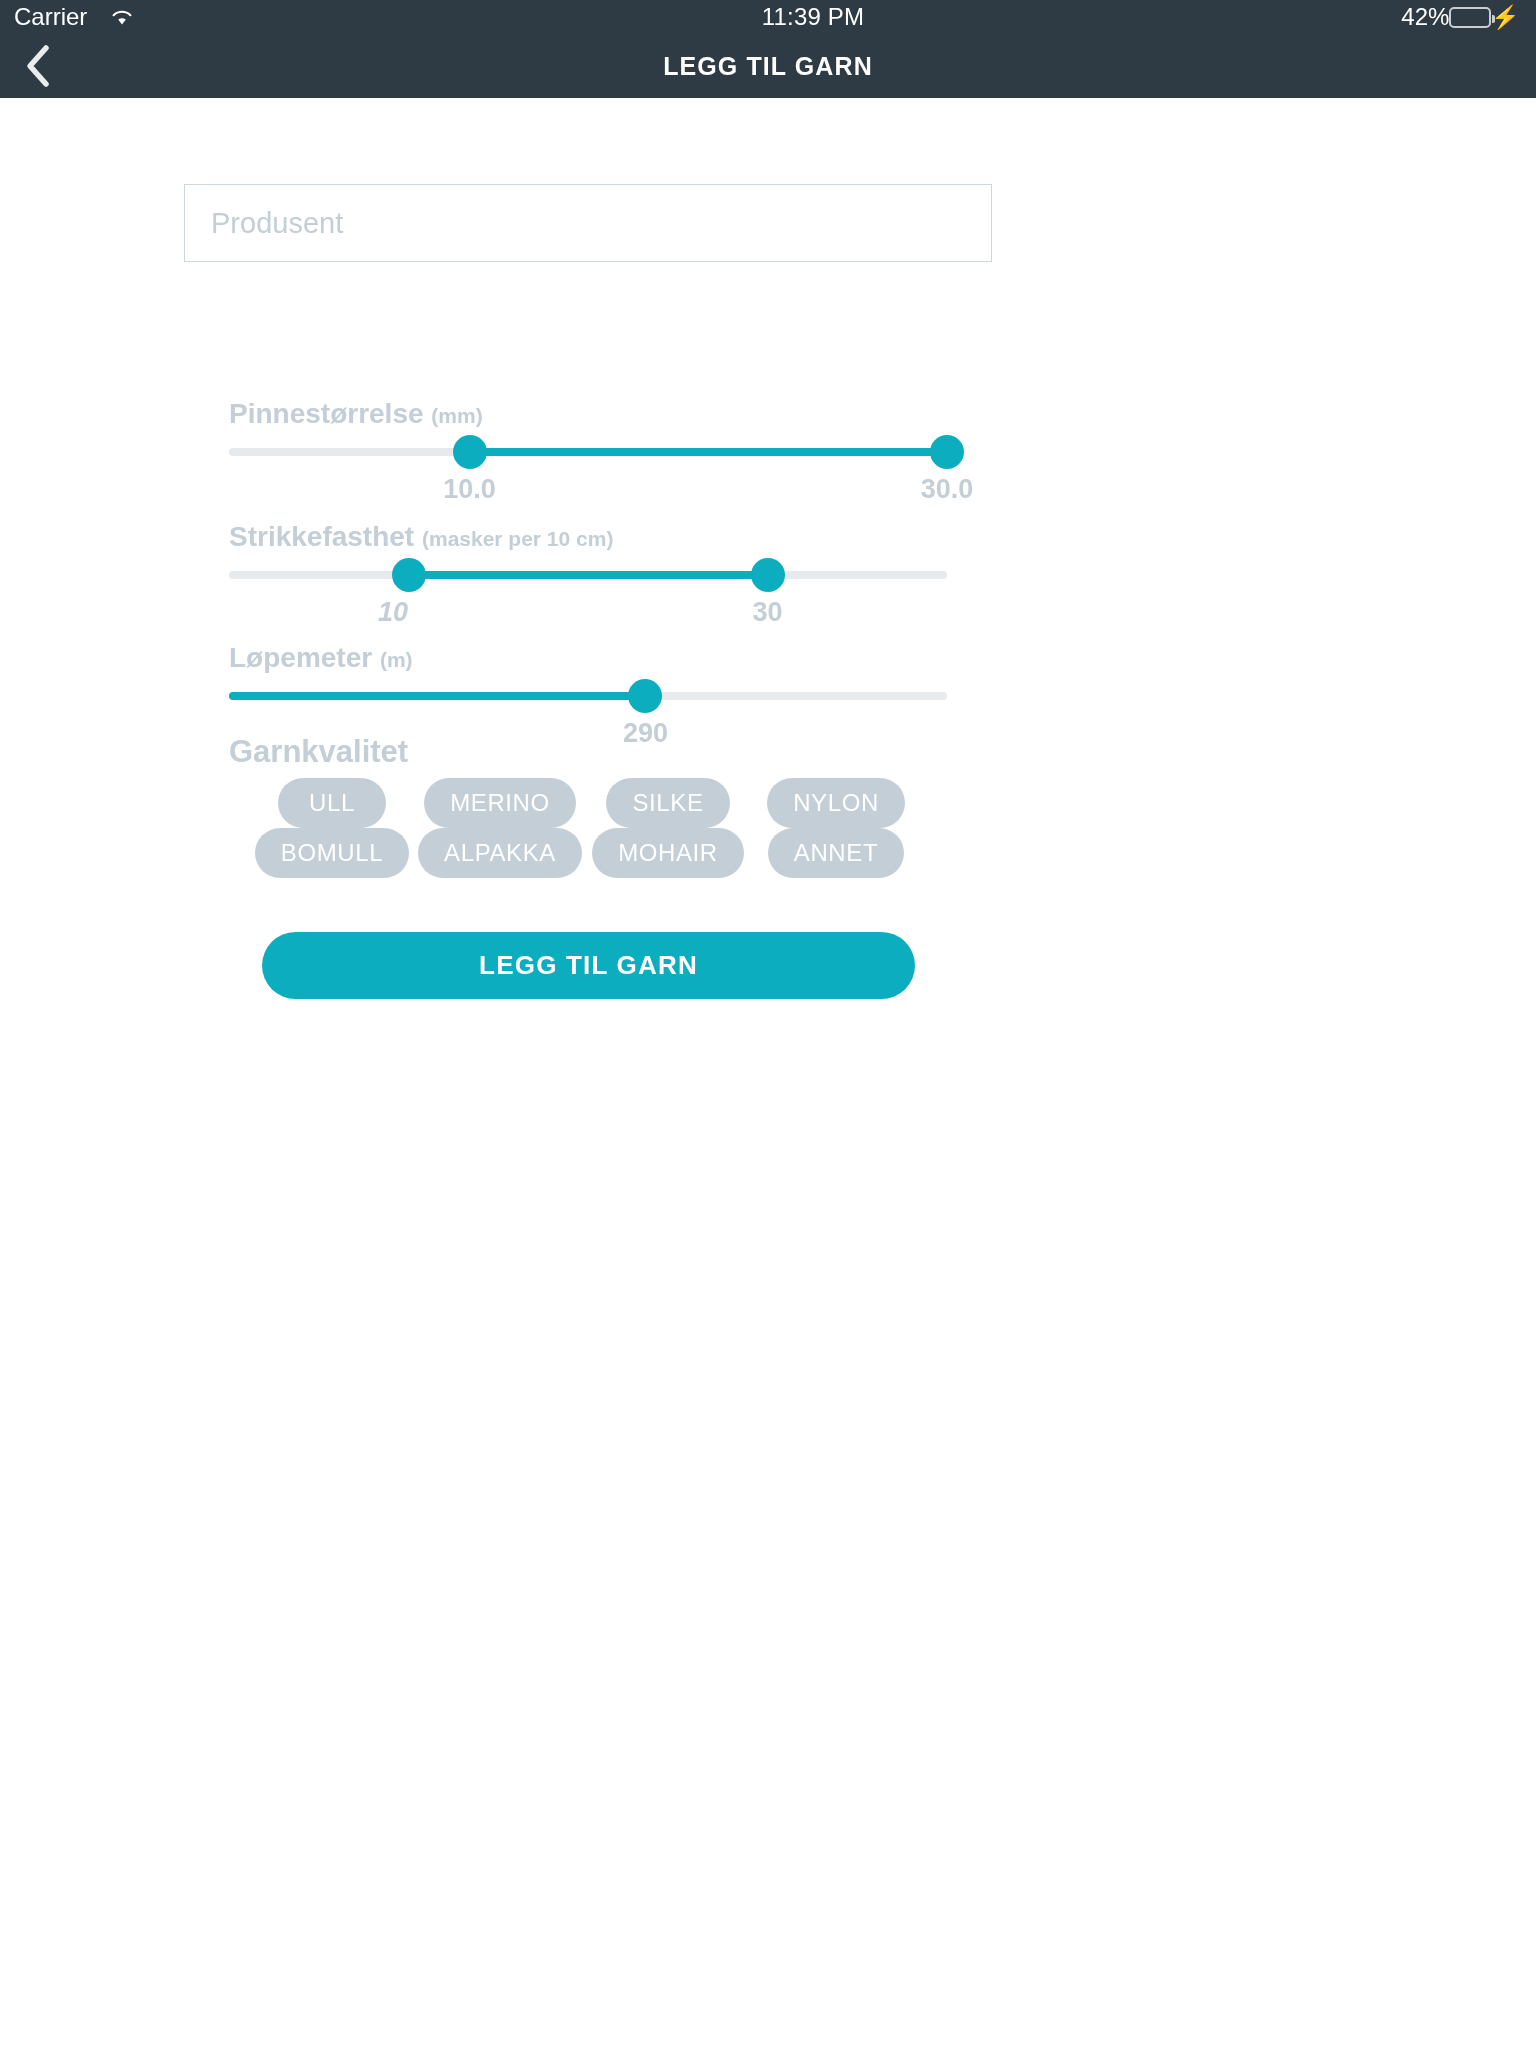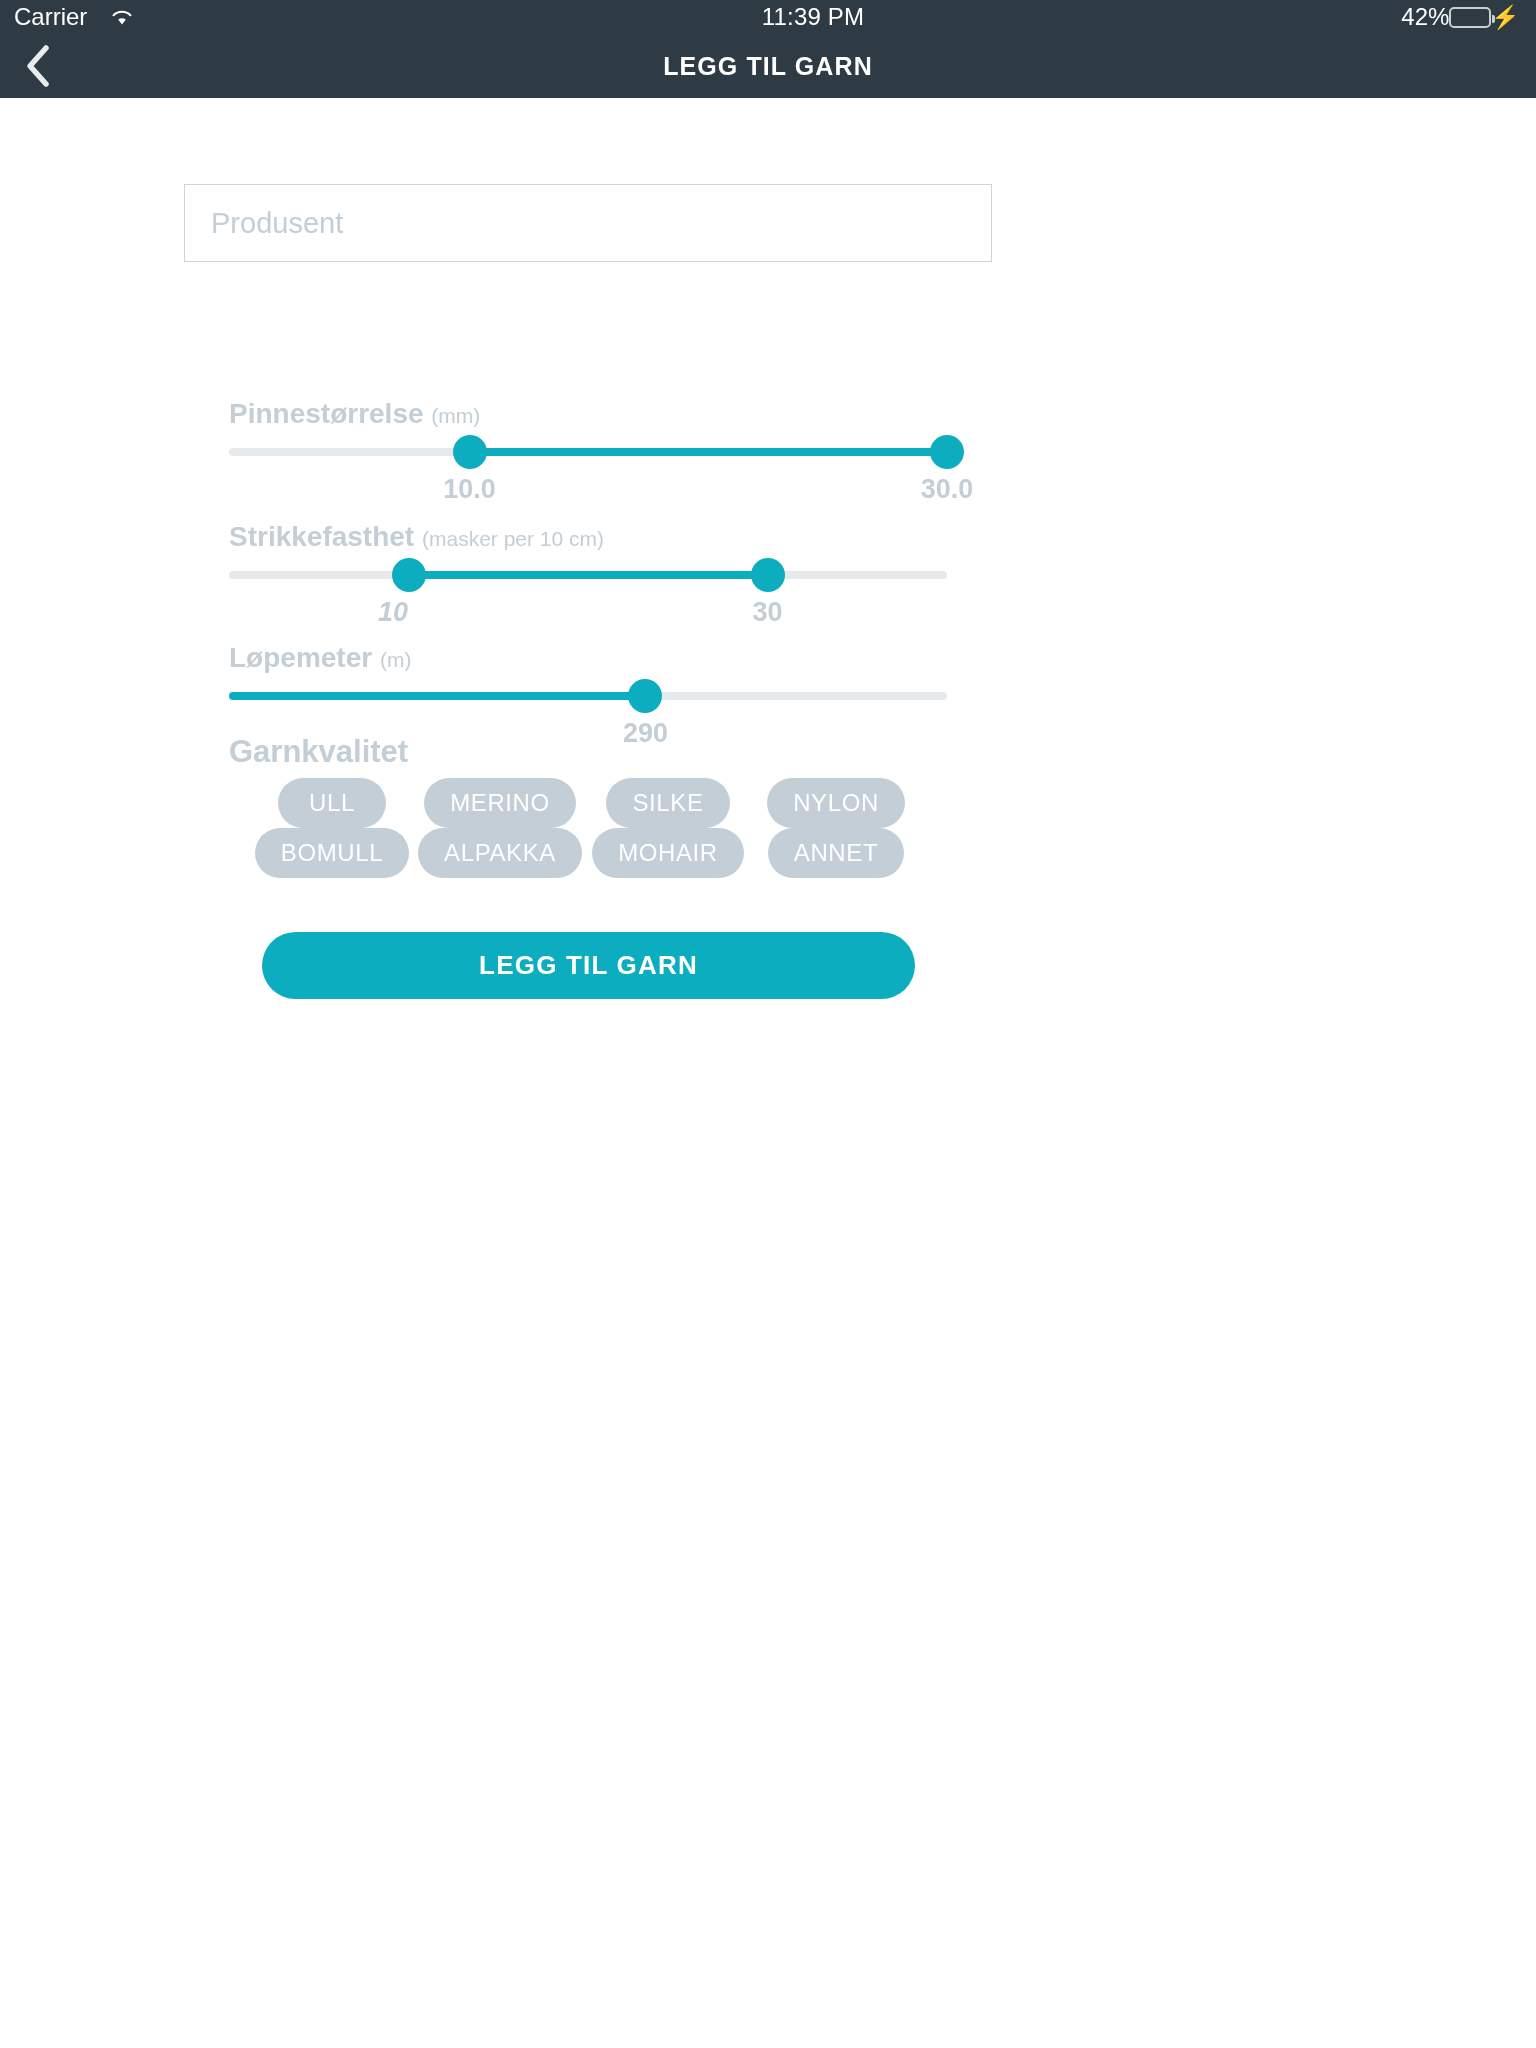--- a/index.html
+++ b/index.html
@@ -140,21 +140,21 @@
     position: absolute;
     left: 229px;
     top: 0;
     color: #c3ced6;
     font-size: 28px;
     font-weight: bold;
     white-space: nowrap;
   }
   .slider-label .unit {
     font-size: 21px;
-    font-weight: normal;
+    font-weight: bold;
   }
 
   .track-wrap {
     position: absolute;
     left: 229px;
     top: 50px;
     width: 718px;
     height: 8px;
   }
   .track-bg {

